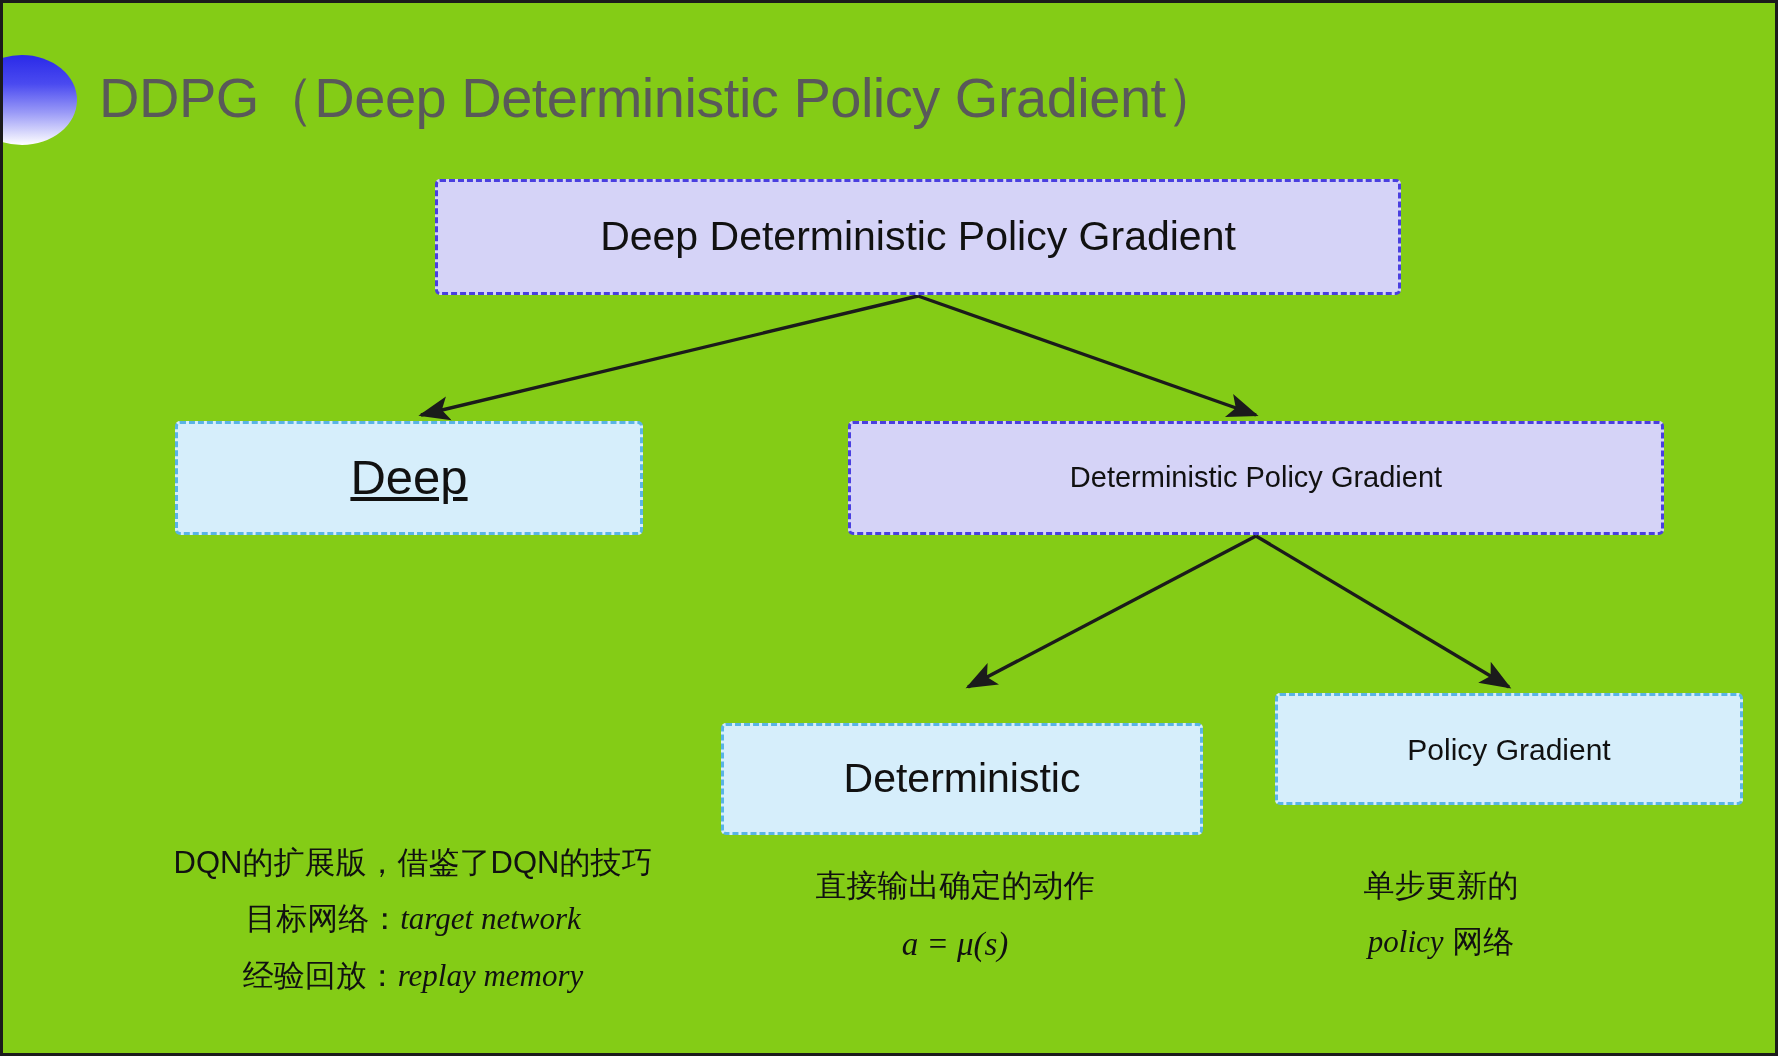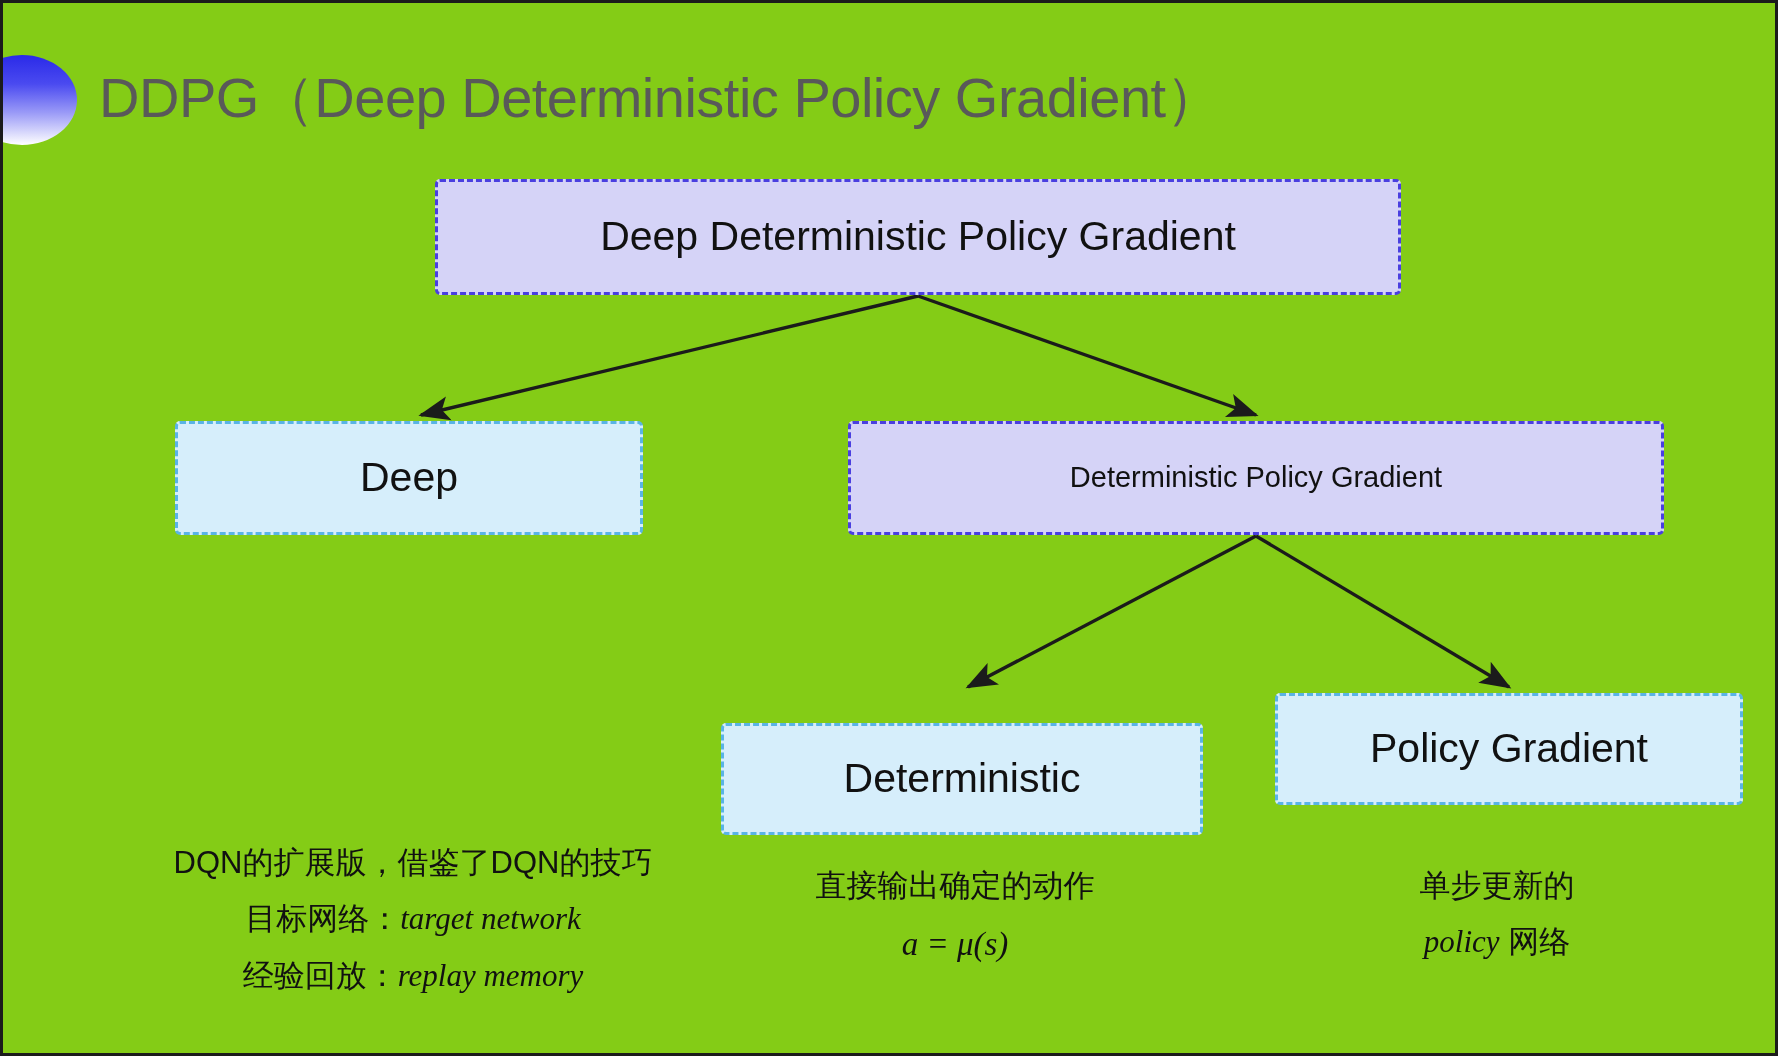--- a/index.html
+++ b/index.html
@@ -63,24 +63,24 @@
   .node-purple {
     background: #d5d3f7;
     border: 3px dashed #4a3fe0;
   }
   .node-cyan {
     background: #d6eefb;
     border: 3px dashed #5ab4e5;
   }
 
   #node-root   { left: 432px; top: 176px; width: 966px; height: 116px; font-size: 41px; }
-  #node-deep   { left: 172px; top: 418px; width: 468px; height: 114px; font-size: 41px; }
+  #node-deep   { left: 172px; top: 418px; width: 468px; height: 114px; font-size: 49px; text-decoration: underline; }
   #node-dpg    { left: 845px; top: 418px; width: 816px; height: 114px; font-size: 29px; }
   #node-det    { left: 718px; top: 690px; width: 482px; height: 112px; font-size: 41px; margin-top: 30px; }
-  #node-pg     { left: 1272px; top: 690px; width: 468px; height: 112px; font-size: 41px; }
+  #node-pg     { left: 1272px; top: 690px; width: 468px; height: 112px; font-size: 30px; }
 
   
   .notes {
     position: absolute;
     color: #111111;
   }
   .note-line {
     white-space: nowrap;
     font-size: 31px;
     line-height: 1.82;
@@ -93,21 +93,21 @@
     font-style: italic;
   }
   .note-math {
     font-family: "Liberation Serif", serif;
     font-style: italic;
     font-size: 33px;
   }
 
   #notes-left   { left: 150px; top: 832px; text-align: center; width: 520px; }
   #notes-mid    { left: 782px; top: 855px; text-align: center; width: 340px; }
-  #notes-right  { left: 1344px; top: 855px; text-align: center; width: 300px; }
+  #notes-right  { left: 1288px; top: 855px; text-align: center; width: 300px; }
 </style>
 </head>
 <body>
 
 <div id="slide">
 
   <div id="title-bullet"></div>
   <div id="page-title">DDPG（Deep Deterministic Policy Gradient）</div>
 
   <svg id="arrows" viewBox="0 0 1778 1056">

